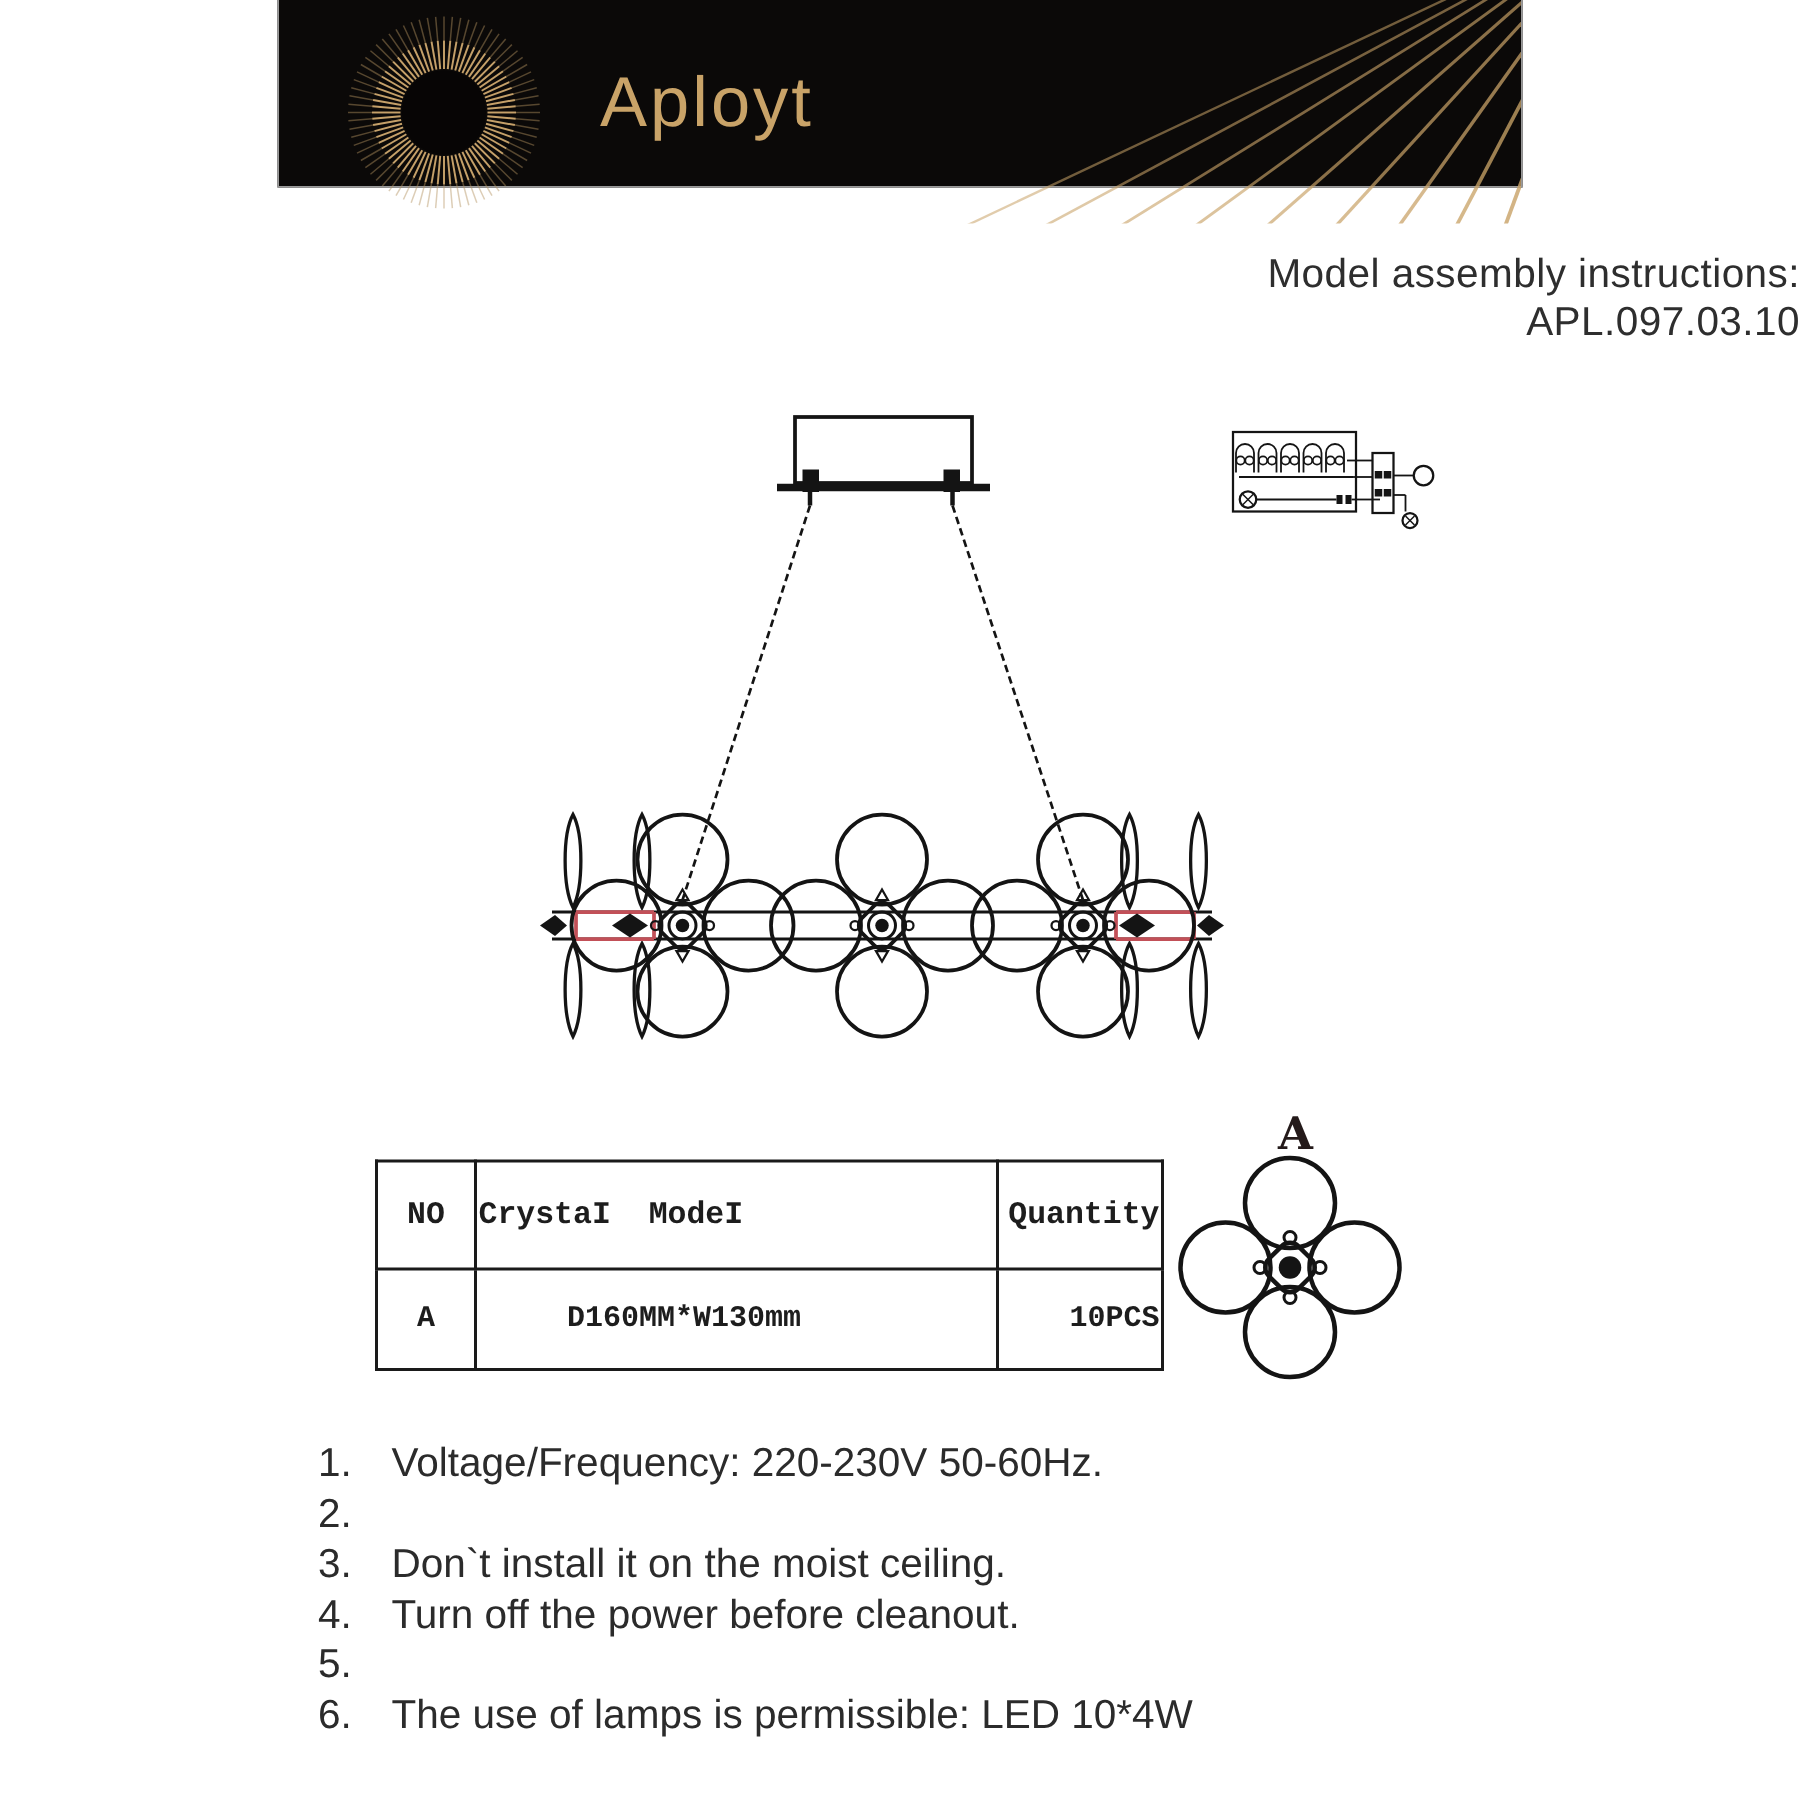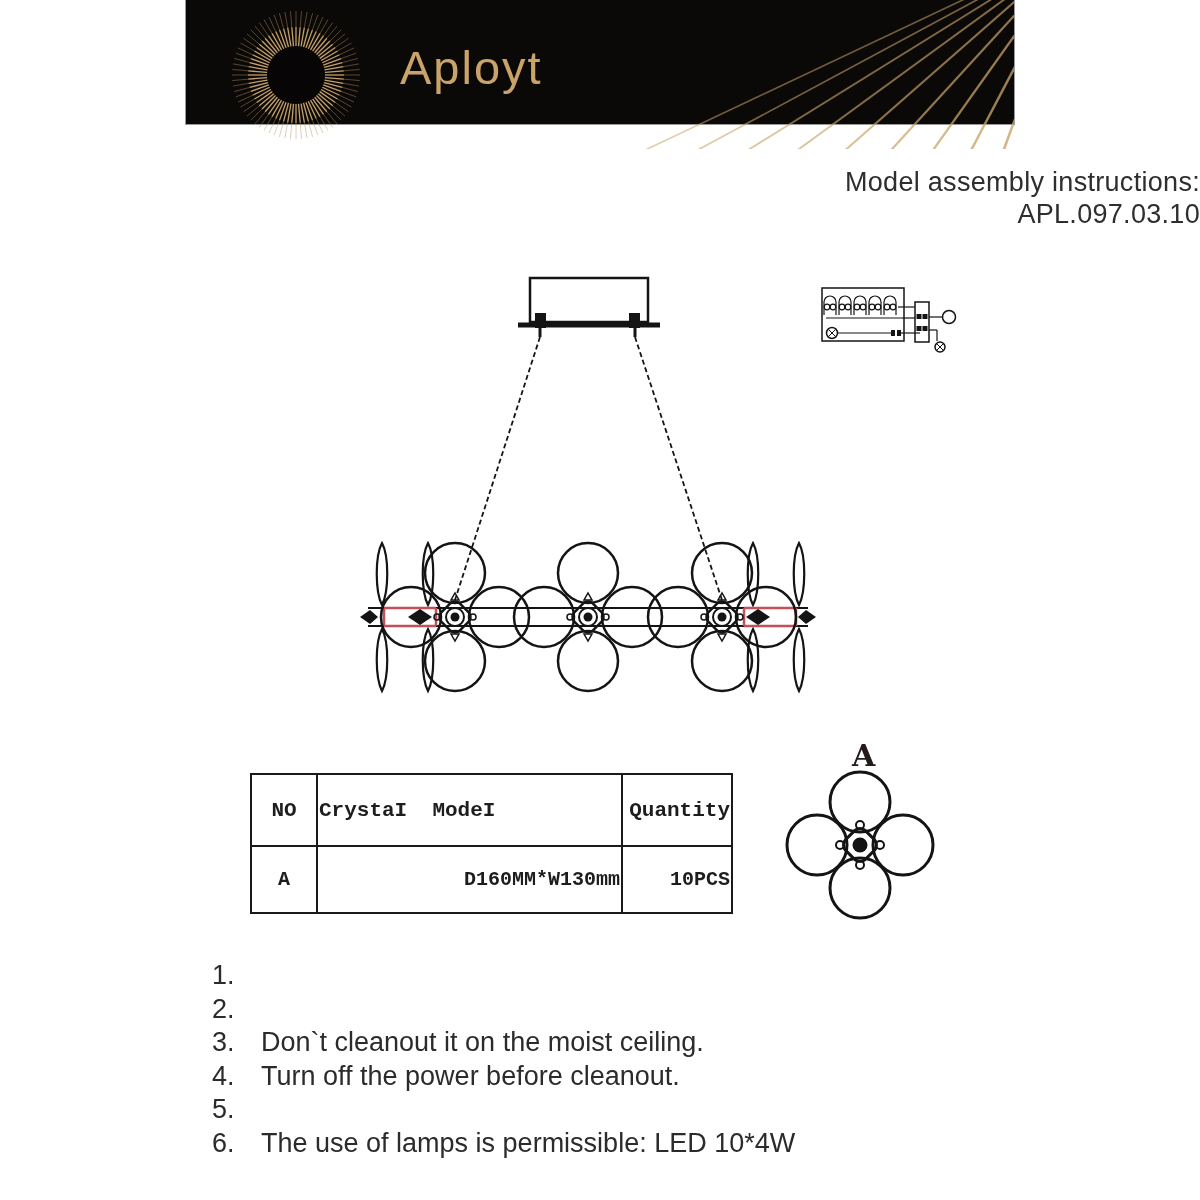--- a/index.html
+++ b/index.html
@@ -22,21 +22,21 @@
   .main-drawing{position:absolute;left:350px;top:260px;width:630px;height:480px;}
 
   
   .parts-table{position:absolute;left:250px;top:773px;border-collapse:collapse;
                font-family:"Liberation Mono",monospace;font-weight:bold;color:#1d1d1d;}
   .parts-table td{border:2px solid #1a1a1a;white-space:pre;}
   .parts-table tr:first-child td{height:68px;font-size:21px;}
   .parts-table tr:last-child td{height:63px;font-size:20px;}
   .c-no{width:62px;text-align:center;}
   .c-model{width:285px;text-align:left;}
-  .c-model-val{width:285px;text-align:right;padding-left:17px;}
+  .c-model-val{width:285px;text-align:left;padding-left:60px;}
   .c-qty{width:106px;text-align:right;}
 
   
   .flower-svg{position:absolute;left:780px;top:738px;width:160px;height:192px;}
   .flower-label{font-family:"DejaVu Serif",serif;font-weight:bold;font-size:30px;fill:#241a1a;}
 
   
   .list{position:absolute;left:212px;top:959px;width:820px;color:#2b2b2b;font-size:27px;}
   .item{display:flex;line-height:33.5px;}
   .num{width:49px;flex:0 0 49px;}
@@ -392,27 +392,28 @@
       <circle cx="80" cy="87" r="4" stroke-width="2"></circle>
       <circle cx="80" cy="127" r="4" stroke-width="2"></circle>
       <circle cx="60" cy="107" r="4" stroke-width="2"></circle>
       <circle cx="100" cy="107" r="4" stroke-width="2"></circle>
     </g>
   </svg>
 
   <div class="list">
     <div class="item">
       <span class="num">1.</span>
+      <span>Voltage/Frequency: 220-230V 50-60Hz.</span>
     </div>
     <div class="item">
       <span class="num">2.</span>
     </div>
     <div class="item">
       <span class="num">3.</span>
-      <span>Don`t cleanout it on the moist ceiling.</span>
+      <span>Don`t install it on the moist ceiling.</span>
     </div>
     <div class="item">
       <span class="num">4.</span>
       <span>Turn off the power before cleanout.</span>
     </div>
     <div class="item">
       <span class="num">5.</span>
     </div>
     <div class="item">
       <span class="num">6.</span>

